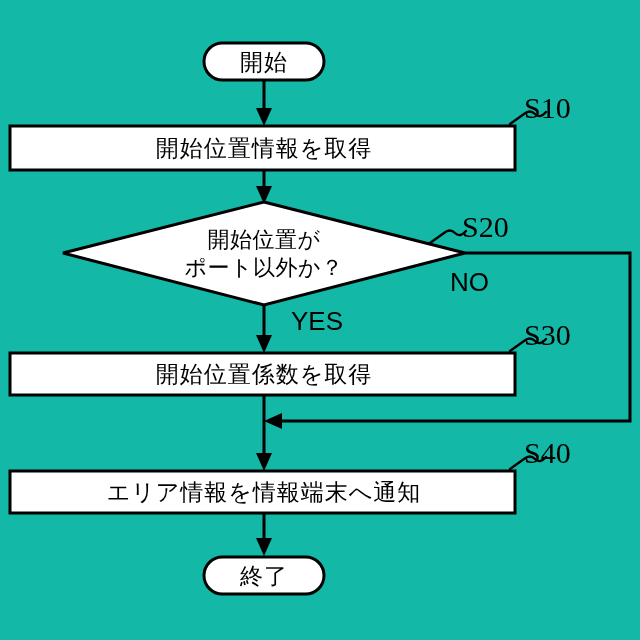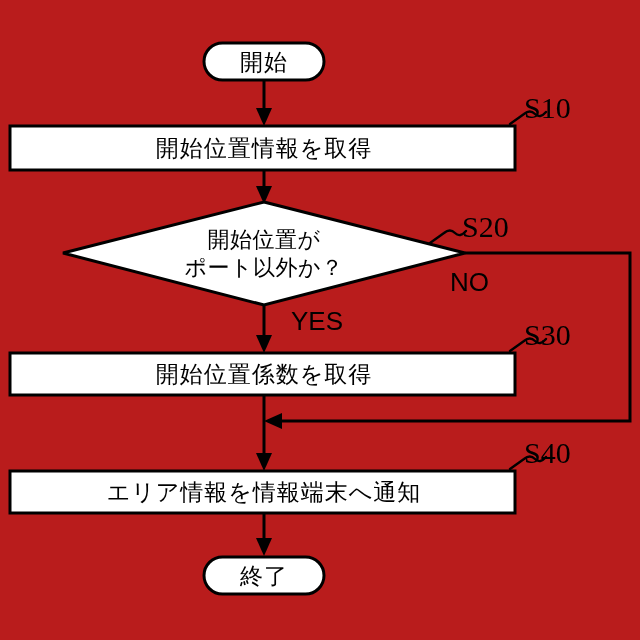--- a/index.html
+++ b/index.html
@@ -4,21 +4,21 @@
 <style>
   html, body {
     margin: 0;
     padding: 0;
     background: #ffffff;
   }
   #canvas {
     position: relative;
     width: 640px;
     height: 640px;
-    background: #b91c1c;
+    background: #14b8a6;
     font-family: "Liberation Sans", sans-serif;
     overflow: hidden;
   }
   #flow-svg {
     position: absolute;
     top: 0;
     left: 0;
     width: 640px;
     height: 640px;
   }

